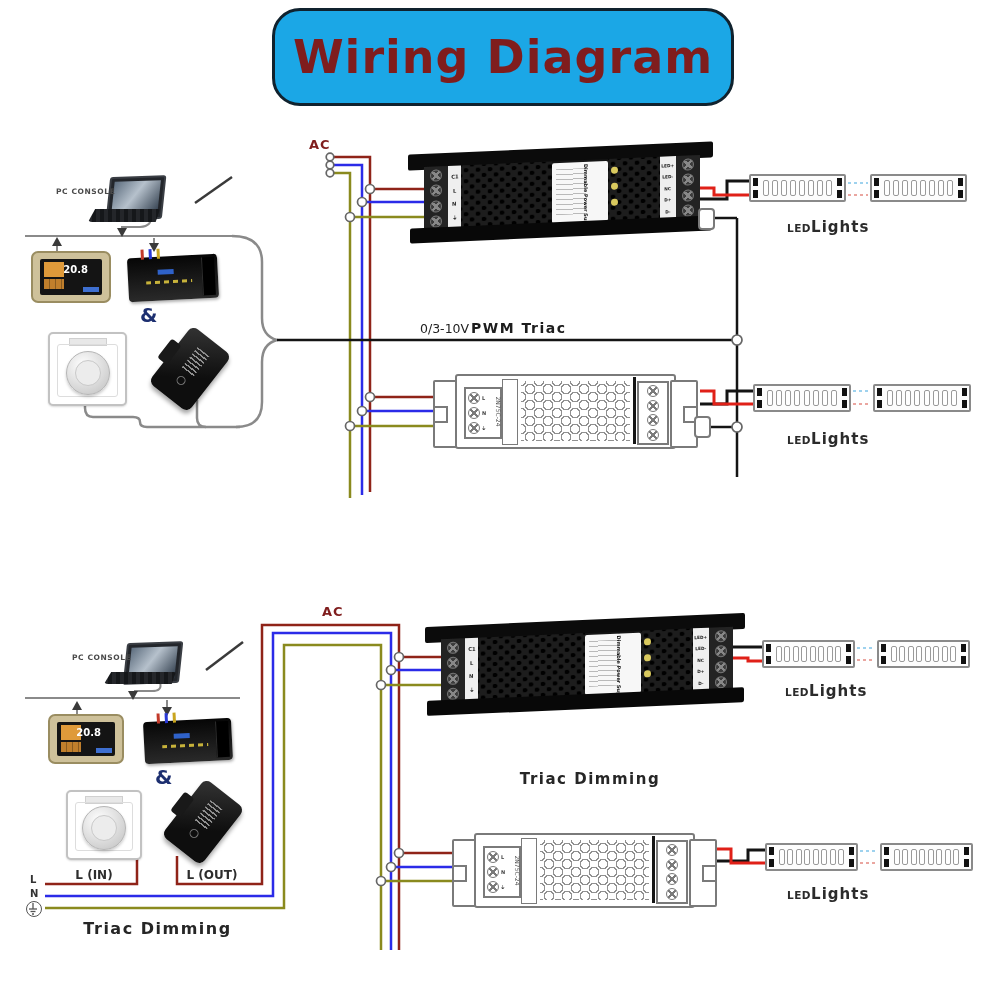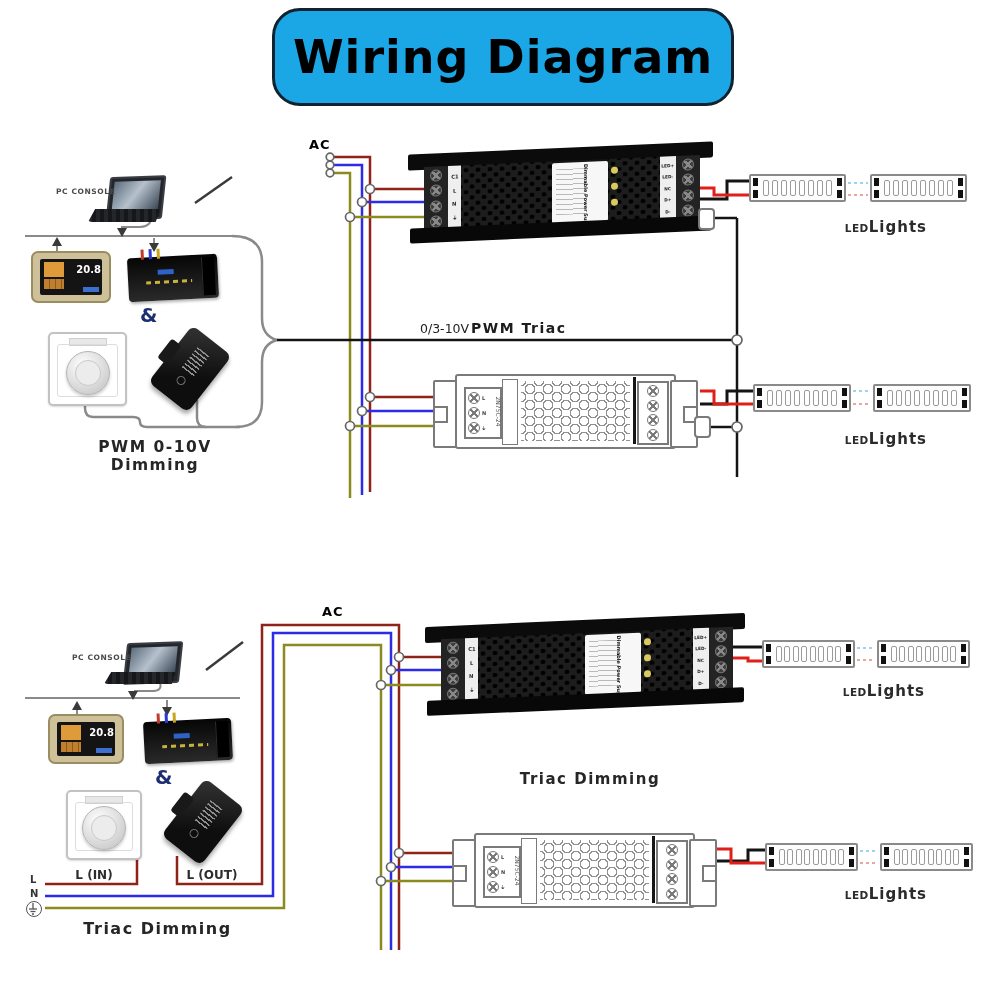--- a/index.html
+++ b/index.html
@@ -23,21 +23,21 @@
   .lap-base{position:absolute;background:#15171a;border-radius:2px 2px 4px 4px;
             clip-path:polygon(10% 0,100% 0,94% 100%,0 100%);
             background-image:repeating-linear-gradient(90deg,#24262a 0 4px,#15171a 4px 8px);}
 
   
   .tpanel{background:#cec19a;border:2px solid #9a8d61;border-radius:7px;}
   .tpanel .scr{position:absolute;left:7px;top:6px;right:7px;bottom:6px;background:#141414;border-radius:2px;overflow:hidden;}
   .tpanel .o1{position:absolute;left:4px;top:3px;width:20px;height:15px;background:#df9a3a;}
   .tpanel .o2{position:absolute;left:4px;top:20px;width:20px;height:10px;background:#c07f2c;
               background-image:repeating-linear-gradient(90deg,transparent 0 5px,#8a5c20 5px 6px);}
-  .tpanel .val{position:absolute;right:1px;top:5px;font-size:10px;font-weight:bold;color:#fff;}
+  .tpanel .val{position:absolute;right:14px;top:5px;font-size:10px;font-weight:bold;color:#fff;}
   .tpanel .bluebar{position:absolute;right:3px;bottom:3px;width:16px;height:5px;background:#3e6fd0;}
 
   
   .ctrl{background:linear-gradient(180deg,#060606,#2a2a2a);border-radius:4px;transform:rotate(-3deg);
         box-shadow:1px 2px 3px rgba(0,0,0,.3);}
   .ctrl .c-dash{position:absolute;left:18px;top:24px;width:46px;height:3px;
         background:repeating-linear-gradient(90deg,#c7b23a 0 5px,transparent 5px 9px);}
   .ctrl .c-blu{position:absolute;left:30px;top:13px;width:16px;height:5px;background:#2f62c9;}
   .ctrl .c-cap{position:absolute;right:3px;top:3px;bottom:3px;width:12px;background:#000;border-left:1px solid #2e2e2e;}
   .ctrl .stub{position:absolute;top:-8px;width:3px;height:10px;}
@@ -121,23 +121,23 @@
   .strip{position:absolute;height:28px;border:2px solid #8a8a8a;background:#fdfdfd;border-radius:2px;
          display:flex;align-items:center;gap:2px;padding:2px 2px;box-sizing:border-box;z-index:2;}
   .pad{width:5px;height:100%;display:flex;flex-direction:column;justify-content:space-between;}
   .pad i{display:block;width:5px;height:8px;background:#111;}
   .chips{flex:1;height:100%;display:flex;justify-content:space-evenly;align-items:center;}
   .chips b{display:block;width:4px;height:14px;border:1.5px solid #9a9a9a;border-radius:2px;background:#fff;}
 
   
   .pcc{font-size:7.5px;letter-spacing:.6px;color:#4a4a4a;}
   .amp{font-size:20px;color:#1d2f70;}
-  .acl{font-size:13px;letter-spacing:1px;color:#000000;}
+  .acl{font-size:13px;letter-spacing:1px;color:#7f1d1d;}
   .dimlbl{font-size:15.5px;letter-spacing:1.5px;text-align:center;color:#262626;}
-  .ledl{z-index:3;text-align:right;color:#2b2b2b;}
+  .ledl{z-index:3;text-align:left;color:#2b2b2b;}
   .ledl .s1{font-size:10.5px;font-weight:bold;letter-spacing:.5px;}
   .ledl .s2{font-size:15px;font-weight:bold;letter-spacing:1px;}
   .siglbl{display:flex;align-items:baseline;gap:2px;z-index:3;}
   .siglbl .p1{font-size:12.5px;font-weight:normal;color:#222;}
   .siglbl .p2{font-size:14px;font-weight:bold;letter-spacing:1.5px;color:#1d1d1d;}
   .lnl{font-size:10px;color:#333;}
   .inout{font-size:12px;color:#2d2d2d;text-align:center;}
   .gnd{position:absolute;width:14px;height:14px;border:1.5px solid #555;border-radius:50%;z-index:3;}
 </style>
 </head>
@@ -237,21 +237,21 @@
         <circle cx="737" cy="427" r="5"></circle>
       <circle cx="399" cy="657" r="4.5"></circle>
         <circle cx="391" cy="670" r="4.5"></circle>
         <circle cx="381" cy="685" r="4.5"></circle>
       <circle cx="399" cy="853" r="4.5"></circle>
         <circle cx="391" cy="867" r="4.5"></circle>
         <circle cx="381" cy="881" r="4.5"></circle>
     </g>
   </svg>
 
-  <div class="banner" style="background:#1BA7E6;color:#000000;">
+  <div class="banner" style="background:#1BA7E6;color:#7f1d1d;">
     <span>Wiring Diagram</span>
   </div>
 
   <div class="lbl pcc" style="left:56px;top:187px;">PC CONSOLE</div>
   <div class="comp lap-screen" style="left:108px;top:176px;width:52px;height:40px;">
       <i></i>
     </div>
   <div class="comp lap-base" style="left:88px;top:209px;width:72px;height:13px;"></div>
 
   <div class="comp tpanel" style="left:31px;top:251px;width:76px;height:48px;">
@@ -279,21 +279,20 @@
     <span class="inset"></span>
     <span class="knob"></span>
   </div>
 
   <div class="comp tdim" style="left:165px;top:333px;width:50px;height:72px;">
     <span class="tab"></span>
     <span class="bars"></span>
     <span class="tdot"></span>
   </div>
 
-  <div class="lbl dimlbl" style="left:55px;top:438px;width:200px;">PWM 0-10V Dimming</div>
 
   <div class="lbl acl" style="left:309px;top:137px;">AC</div>
   <div class="siglbl abs" style="left:420px;top:320px;">
     <span class="p1">0/3-10V</span>
     <span class="p2">PWM Triac</span>
   </div>
 
   <div class="bdrv" style="left:408px;top:148px;width:305px;height:94px;">
     <div class="fl-t"></div>
     <div class="b-body" style="width:276px;">

